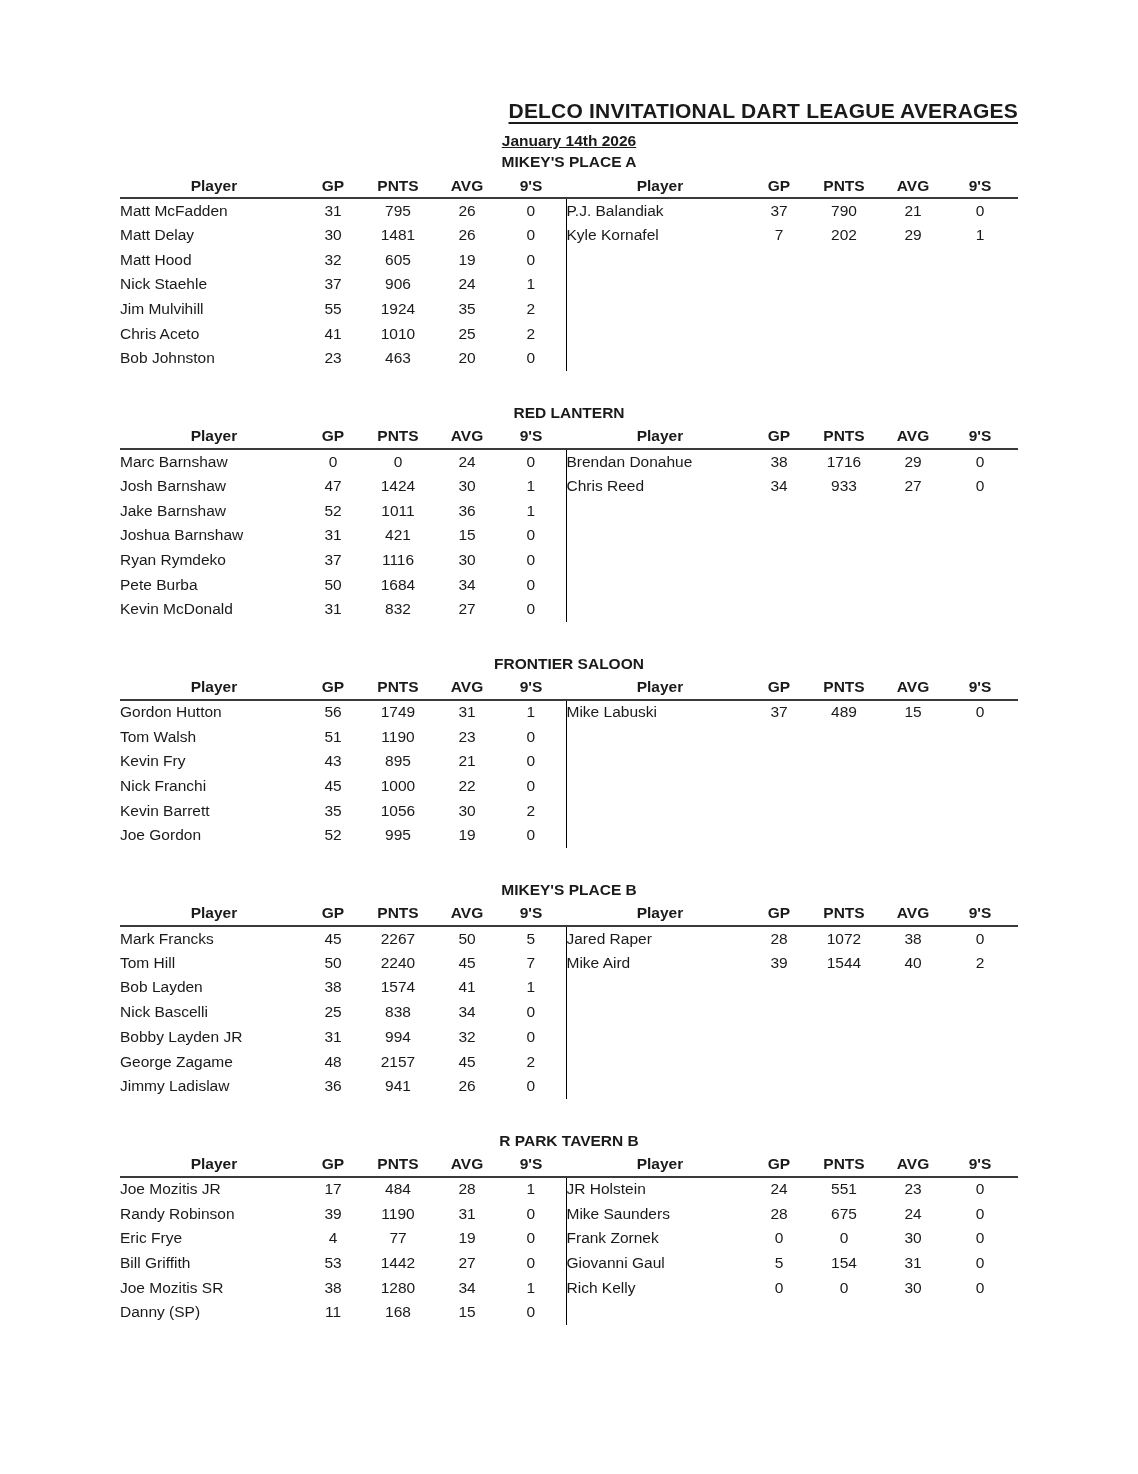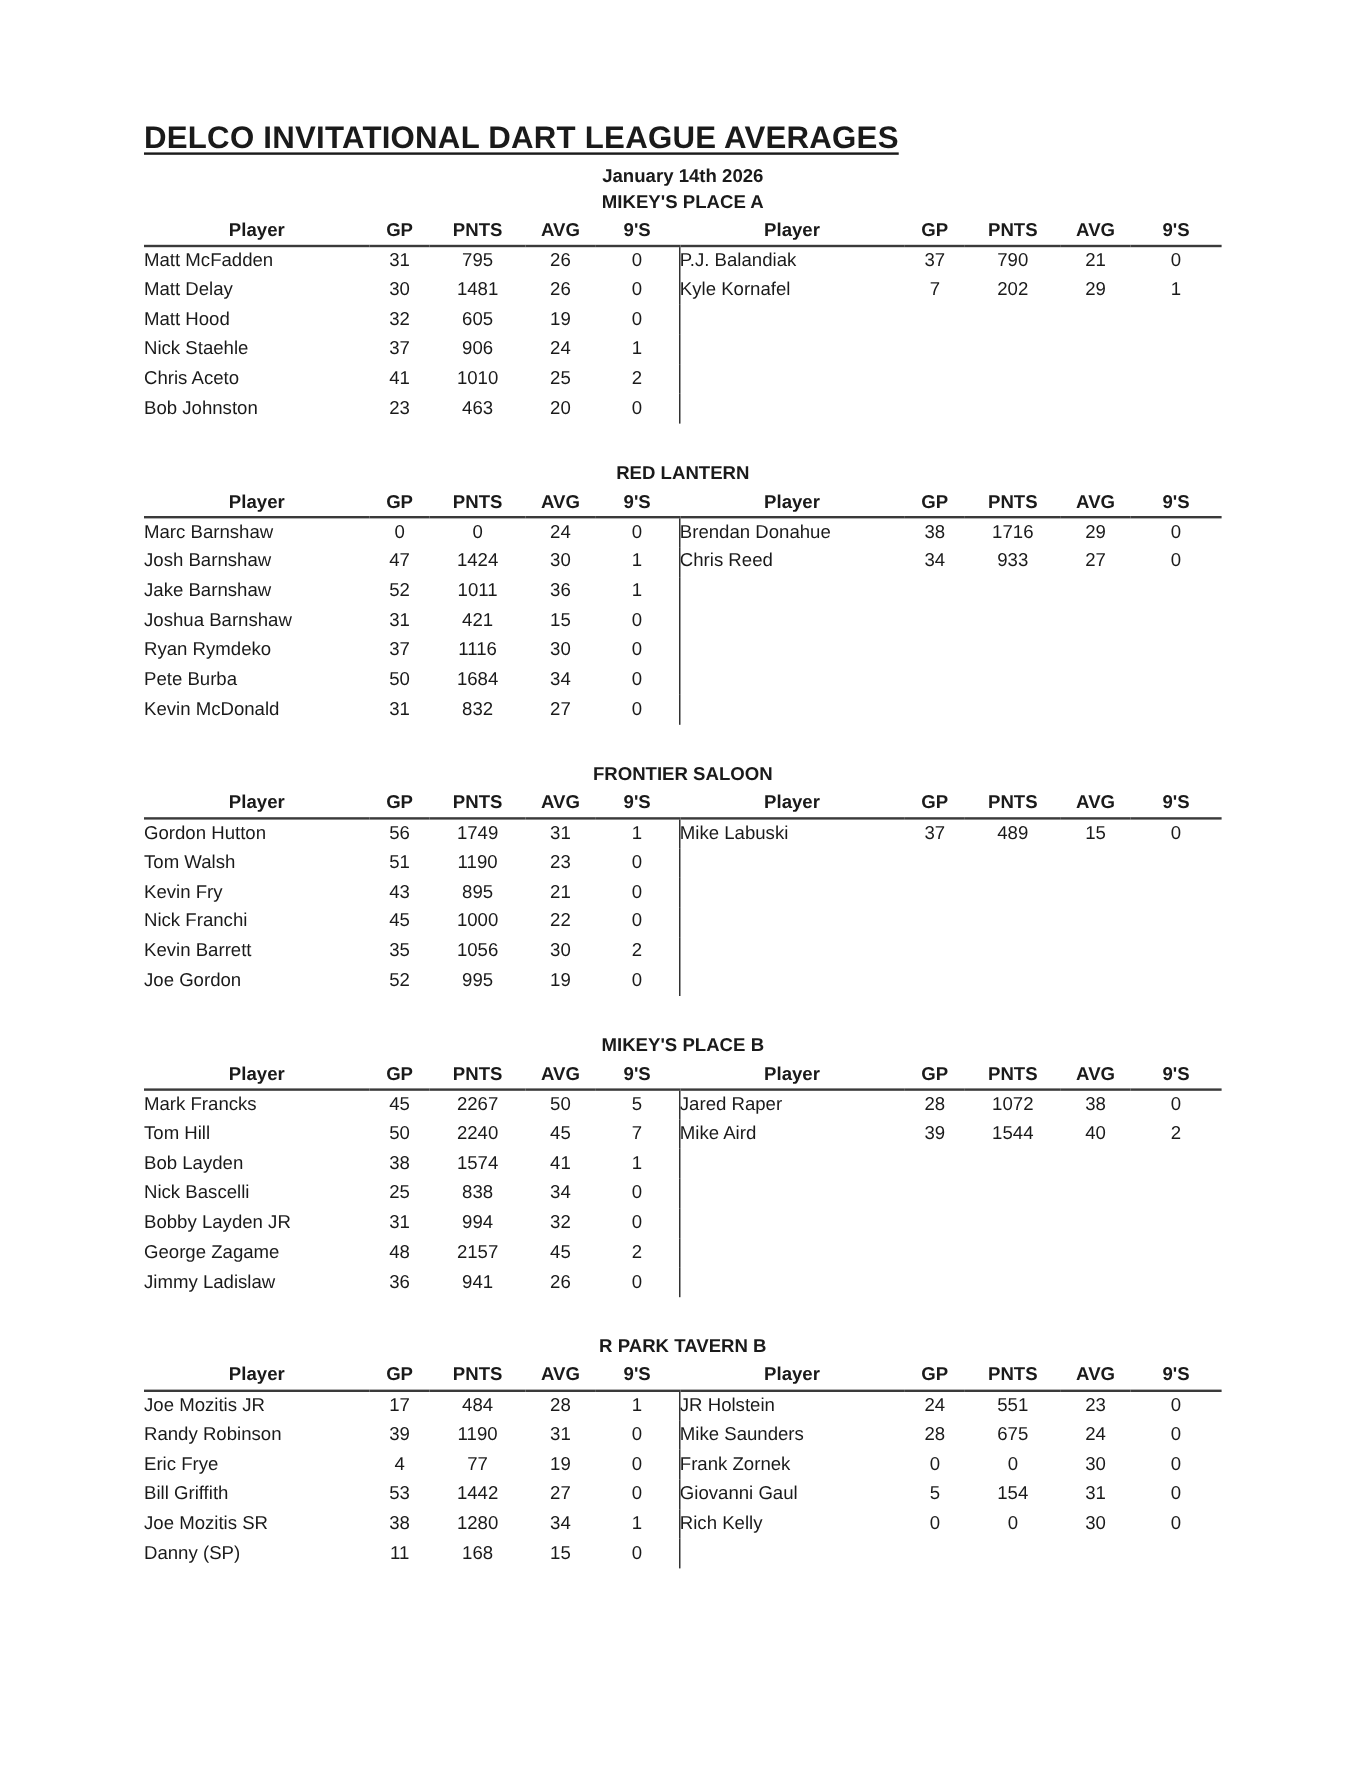--- a/index.html
+++ b/index.html
@@ -15,34 +15,35 @@
     width: 1138px;
     height: 1474px;
     background: #ffffff;
     padding-top: 99px;
   }
   .content {
     width: 898px;
     margin: 0 auto;
   }
   .doc-title {
-    text-align: left;
-    font-size: 26px;
+    text-align: right;
+    font-size: 21px;
     font-weight: bold;
     letter-spacing: 0.2px;
     text-decoration: underline;
     text-decoration-thickness: 2px;
     text-underline-offset: 4px;
     white-space: nowrap;
   }
   .doc-date {
     text-align: center;
     font-size: 15.5px;
     font-weight: bold;
     margin-top: 9px;
+    text-decoration: underline;
   }
   .sections { }
   .section { margin-top: 30px; }
   .section:first-child { margin-top: 0; }
   .sec-title {
     text-align: center;
     font-size: 15.5px;
     font-weight: bold;
     line-height: 24px;
   }
@@ -154,20 +155,32 @@
                 <td class="num">906</td>
                 <td class="num">24</td>
                 <td class="num">1</td>
                 <td class="name vdiv"></td>
                 <td class="num"></td>
                 <td class="num"></td>
                 <td class="num"></td>
                 <td class="num"></td>
               </tr>
               <tr>
+                <td class="name">Jim Mulvihill</td>
+                <td class="num">55</td>
+                <td class="num">1924</td>
+                <td class="num">35</td>
+                <td class="num">2</td>
+                <td class="name vdiv"></td>
+                <td class="num"></td>
+                <td class="num"></td>
+                <td class="num"></td>
+                <td class="num"></td>
+              </tr>
+              <tr>
                 <td class="name">Chris Aceto</td>
                 <td class="num">41</td>
                 <td class="num">1010</td>
                 <td class="num">25</td>
                 <td class="num">2</td>
                 <td class="name vdiv"></td>
                 <td class="num"></td>
                 <td class="num"></td>
                 <td class="num"></td>
                 <td class="num"></td>

